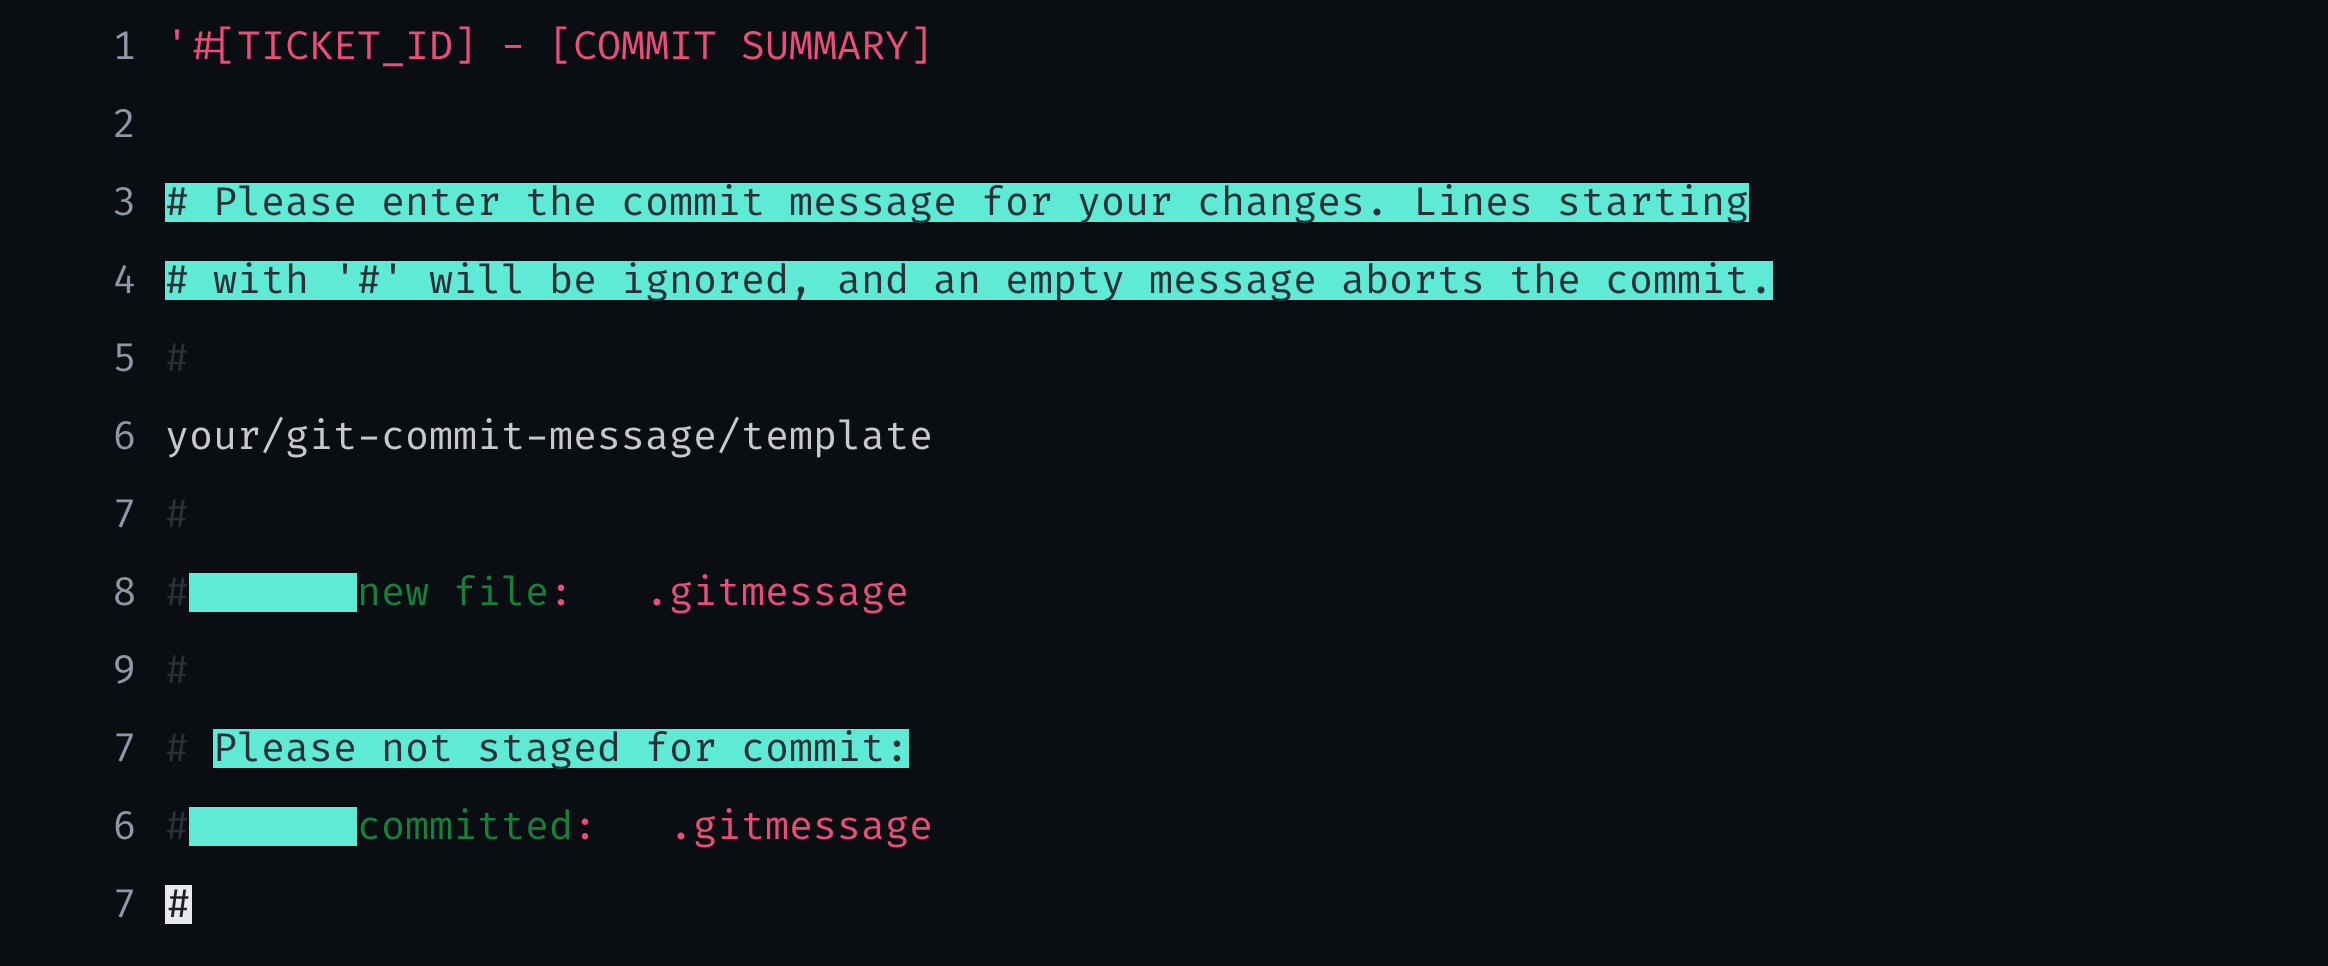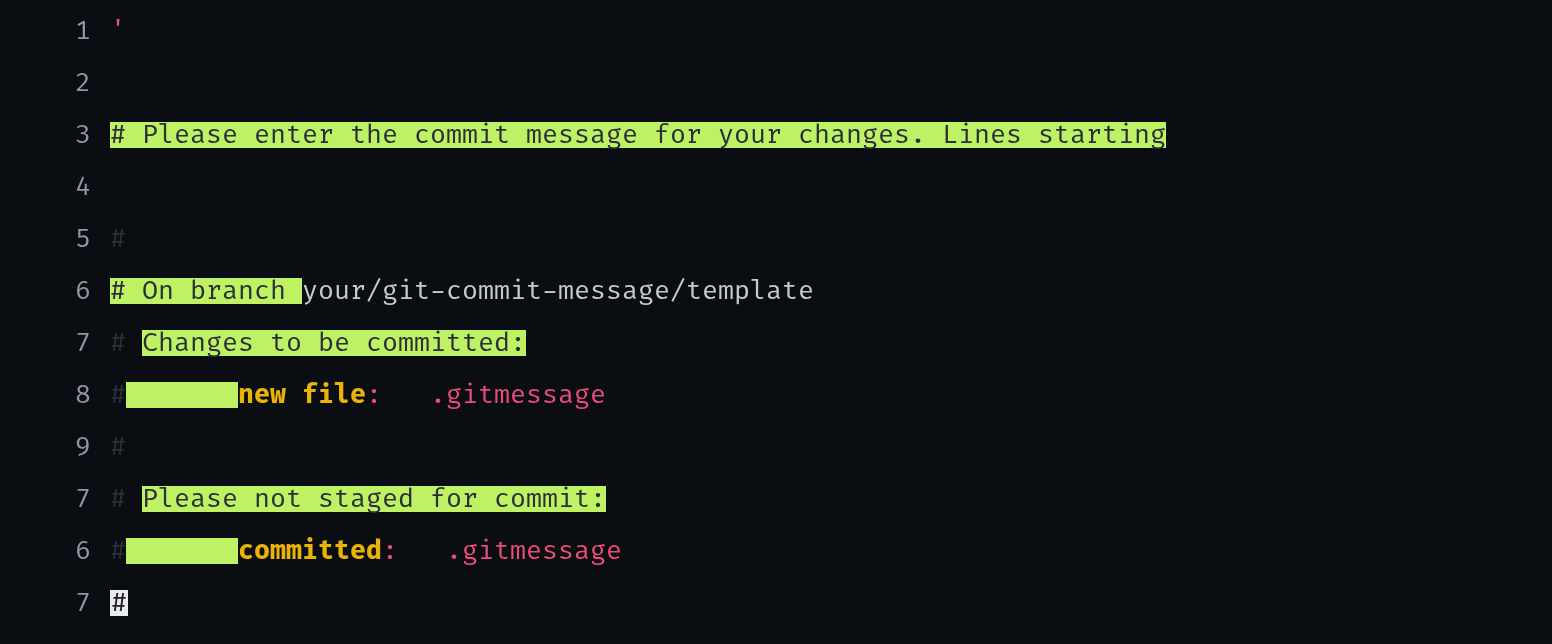--- a/index.html
+++ b/index.html
@@ -33,76 +33,79 @@
     user-select: none;
   }
   .code {
     padding-top: 10px;
     white-space: pre;
     display: flex;
     align-items: flex-start;
   }
   .c-pink   { color: #e94d78; }
   .c-plain  { color: #c7c9cc; }
-  .c-pinkbold { color: #eab308; font-weight: 700; }
+  .c-pinkbold { color: #15803d; font-weight: 400; }
   .c-dark   { color: #2b2f36; }
-  .hl       { background: #bef264; color: #2b2f36; }
+  .hl       { background: #5eead4; color: #2b2f36; }
   .cursor-block {
     background: #e9eaec;
     color: #1d1f24;
     padding: 0 1px;
   }
   span { display: inline-block; }
 </style>
 </head>
 <body>
 
 <div class="editor">
 
   <div class="line">
     <div class="gutter">1</div>
     <div class="code">
-      <span class="c-pink">'</span>
+      <span class="c-pink">'</span><span class="c-pink">#[TICKET_ID] - [COMMIT SUMMARY]</span>
     </div>
   </div>
 
   <div class="line">
     <div class="gutter">2</div>
     <div class="code"></div>
   </div>
 
   <div class="line">
     <div class="gutter">3</div>
     <div class="code">
       <span class="hl"># Please enter the commit message for your changes. Lines starting</span>
     </div>
   </div>
 
   <div class="line">
     <div class="gutter">4</div>
+    <div class="code">
+      <span class="hl"># with '#' will be ignored, and an empty message aborts the commit.</span>
+    </div>
   </div>
 
   <div class="line">
     <div class="gutter">5</div>
     <div class="code">
       <span class="c-dark">#</span>
     </div>
   </div>
 
   <div class="line">
     <div class="gutter">6</div>
     <div class="code">
-      <span class="hl"># On branch </span><span class="c-plain">your/git-commit-message/template</span>
+      <span class="c-plain">your/git-commit-message/template</span>
     </div>
   </div>
 
   <div class="line">
     <div class="gutter">7</div>
     <div class="code">
-      <span class="c-dark"># </span><span class="hl">Changes to be committed:</span>
+      <span class="c-dark"># </span>
     </div>
   </div>
 
   <div class="line">
     <div class="gutter">8</div>
     <div class="code">
       <span class="c-dark">#</span><span class="hl">       </span><span class="c-pinkbold">new file</span><span class="c-pink">:   </span><span class="c-pink">.gitmessage</span>
     </div>
   </div>
 

